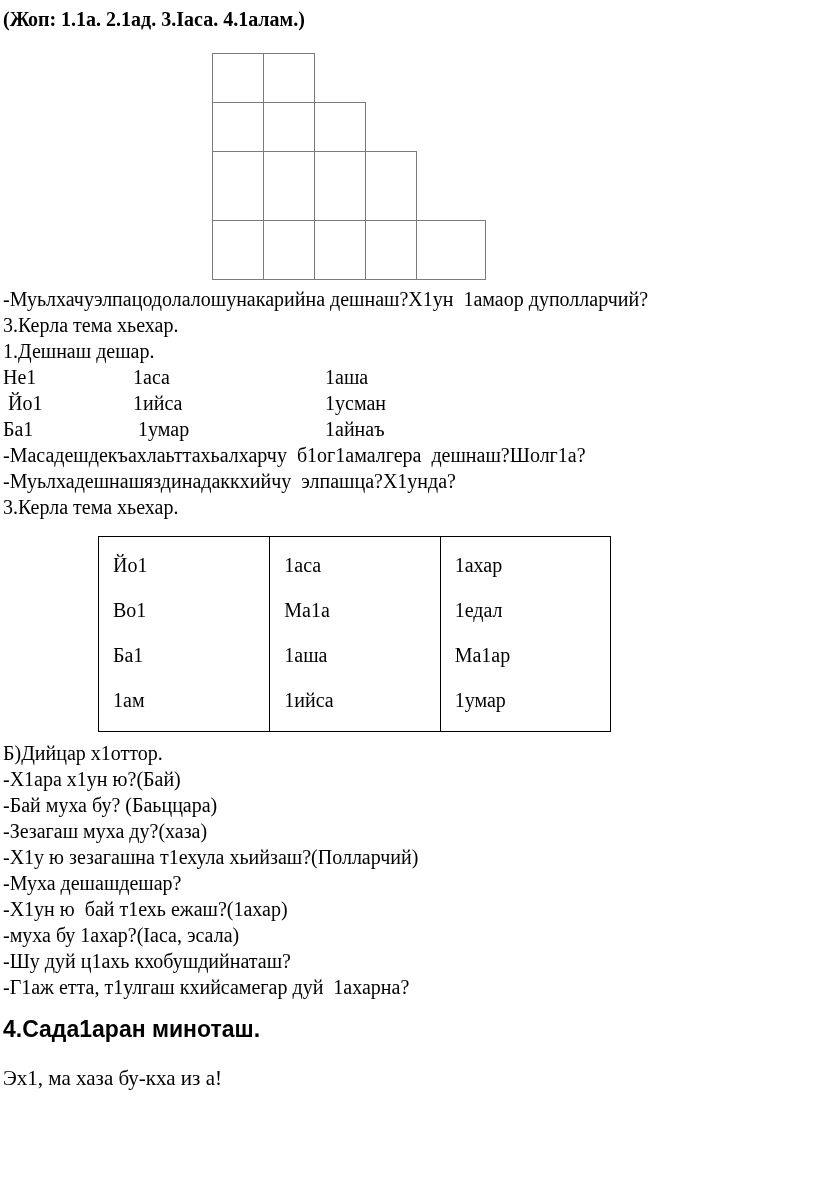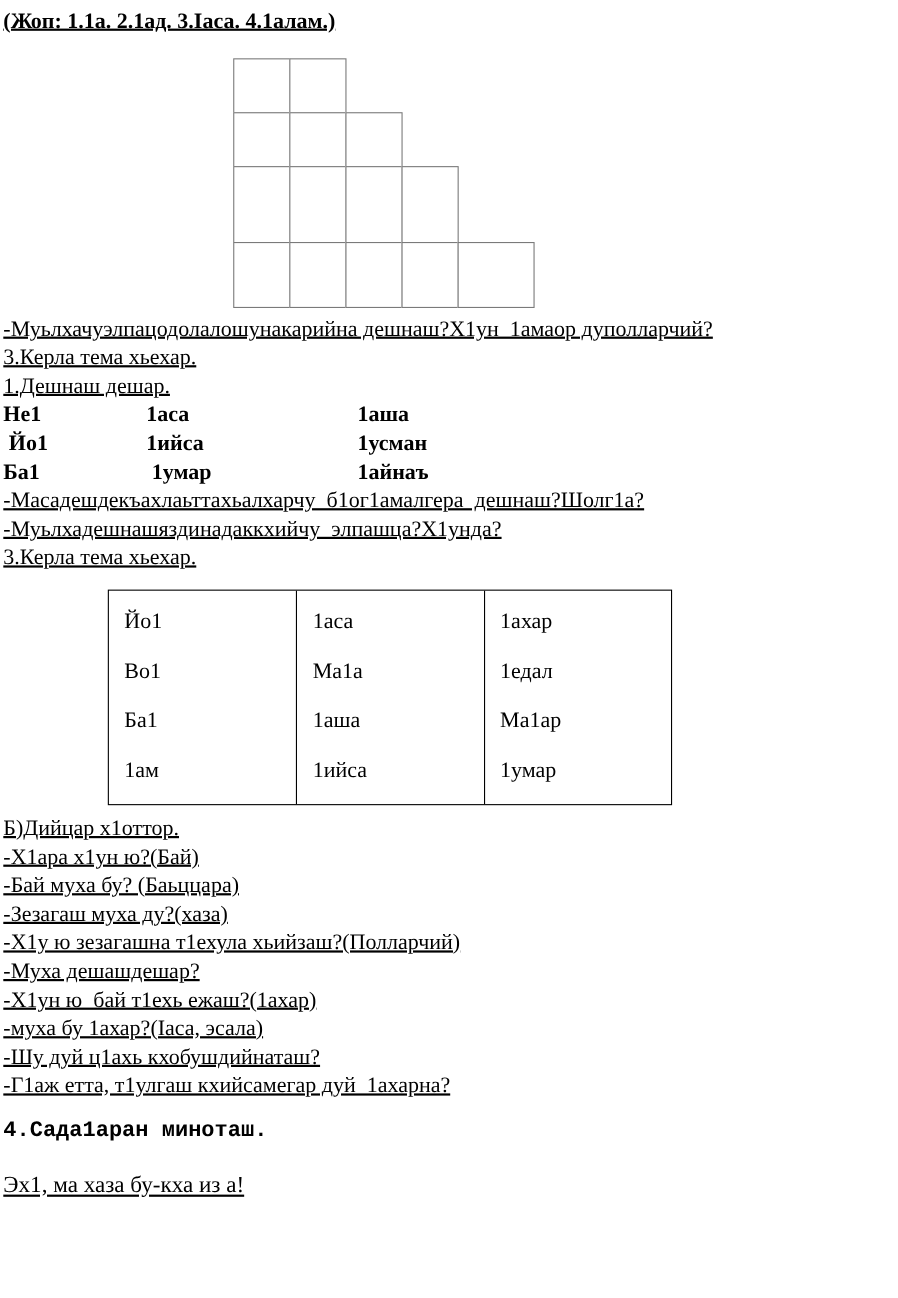--- a/index.html
+++ b/index.html
@@ -16,21 +16,20 @@
     color: #000000;
   }
   .page {
     padding: 6px 6px 0 3px;
     box-sizing: border-box;
   }
   .line {
     line-height: 26px;
     white-space: pre-wrap;
     margin: 0;
-    text-decoration: underline;
   }
   .bold { font-weight: bold; }
 
   
   .staircase {
     margin: 22px 0 6px 210px;
   }
   .stair-row { display: flex; }
   .stair-cell {
     width: 52px;
@@ -39,21 +38,21 @@
     margin-left: -1px;
     margin-top: -1px;
     box-sizing: border-box;
     background: #ffffff;
   }
   .stair-row:nth-child(3) .stair-cell { height: 70px; }
   .stair-row:nth-child(4) .stair-cell { height: 60px; }
   .stair-row:nth-child(4) .stair-cell:last-child { width: 70px; }
 
   
-  .word-row { display: flex; line-height: 26px; font-weight: bold; }
+  .word-row { display: flex; line-height: 26px; }
   .word-row .c1 { width: 130px; white-space: pre-wrap; }
   .word-row .c2 { width: 192px; white-space: pre-wrap; }
   .word-row .c3 { white-space: pre-wrap; }
 
   
   .words-table {
     margin: 16px 0 0 95px;
     width: 513px;
     display: flex;
     border: 1px solid #000000;
@@ -64,22 +63,22 @@
     box-sizing: border-box;
     padding: 6px 0 8px 14px;
   }
   .words-table .col + .col { border-left: 1px solid #000000; }
   .words-table .tcell { line-height: 45px; }
 
   .questions { margin-top: 8px; }
 
   .minutes-heading {
     margin-top: 18px;
-    font-family: Liberation Mono, monospace;
-    font-size: 20px;
+    font-family: Liberation Sans, sans-serif;
+    font-size: 23px;
     font-weight: bold;
     line-height: 22px;
   }
   .poem { margin-top: 22px; font-size: 21px; }
   .poem .line { line-height: 30px; }
 </style>
 </head>
 <body>
 
 <div class="page">

